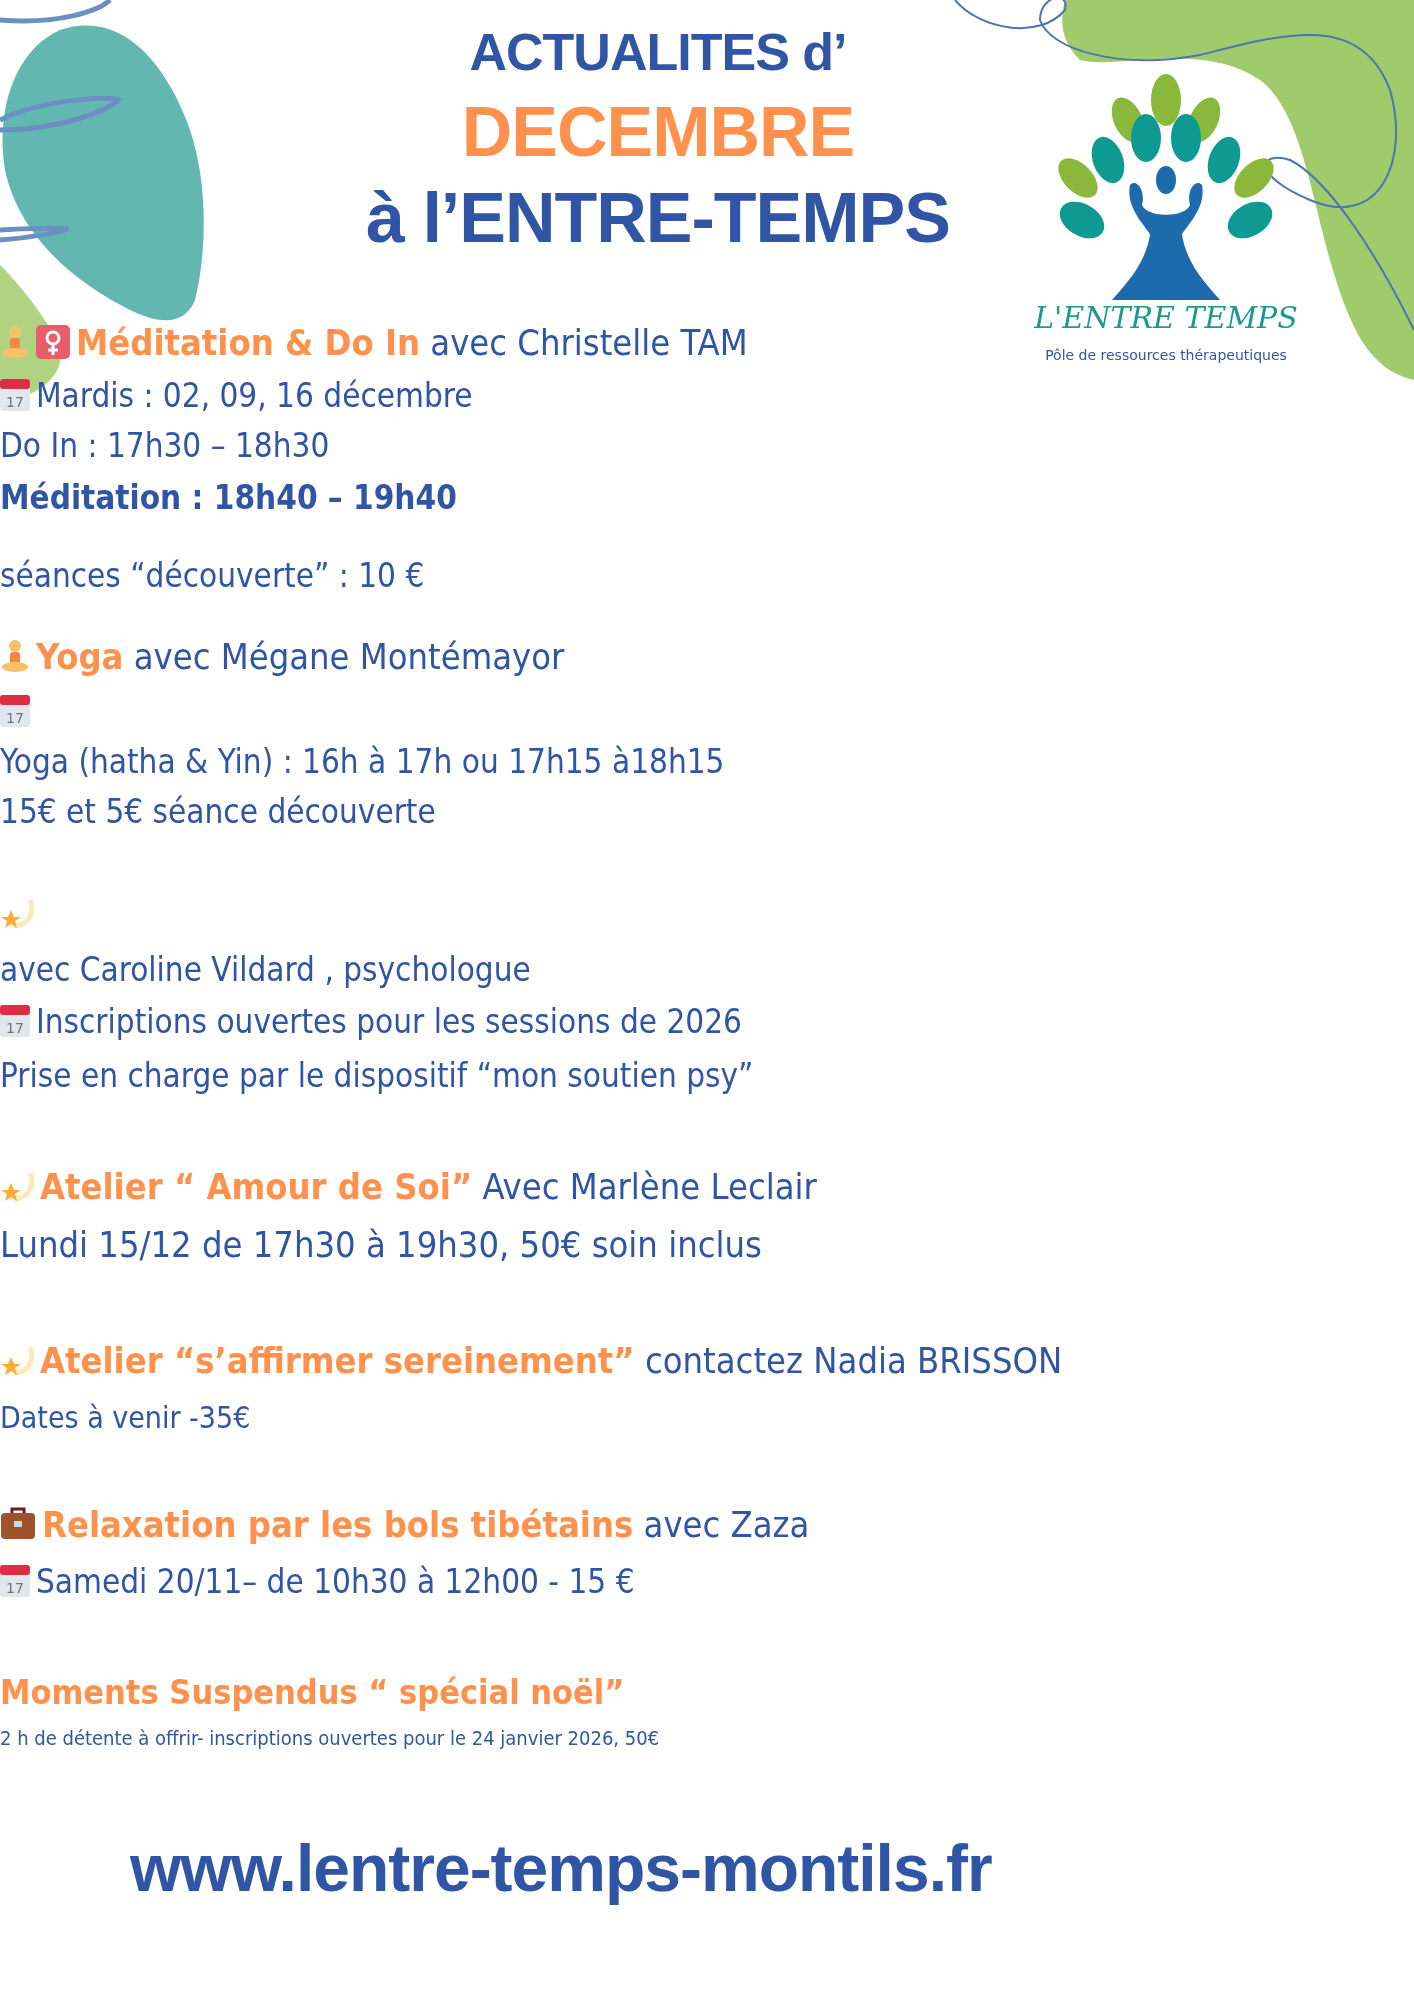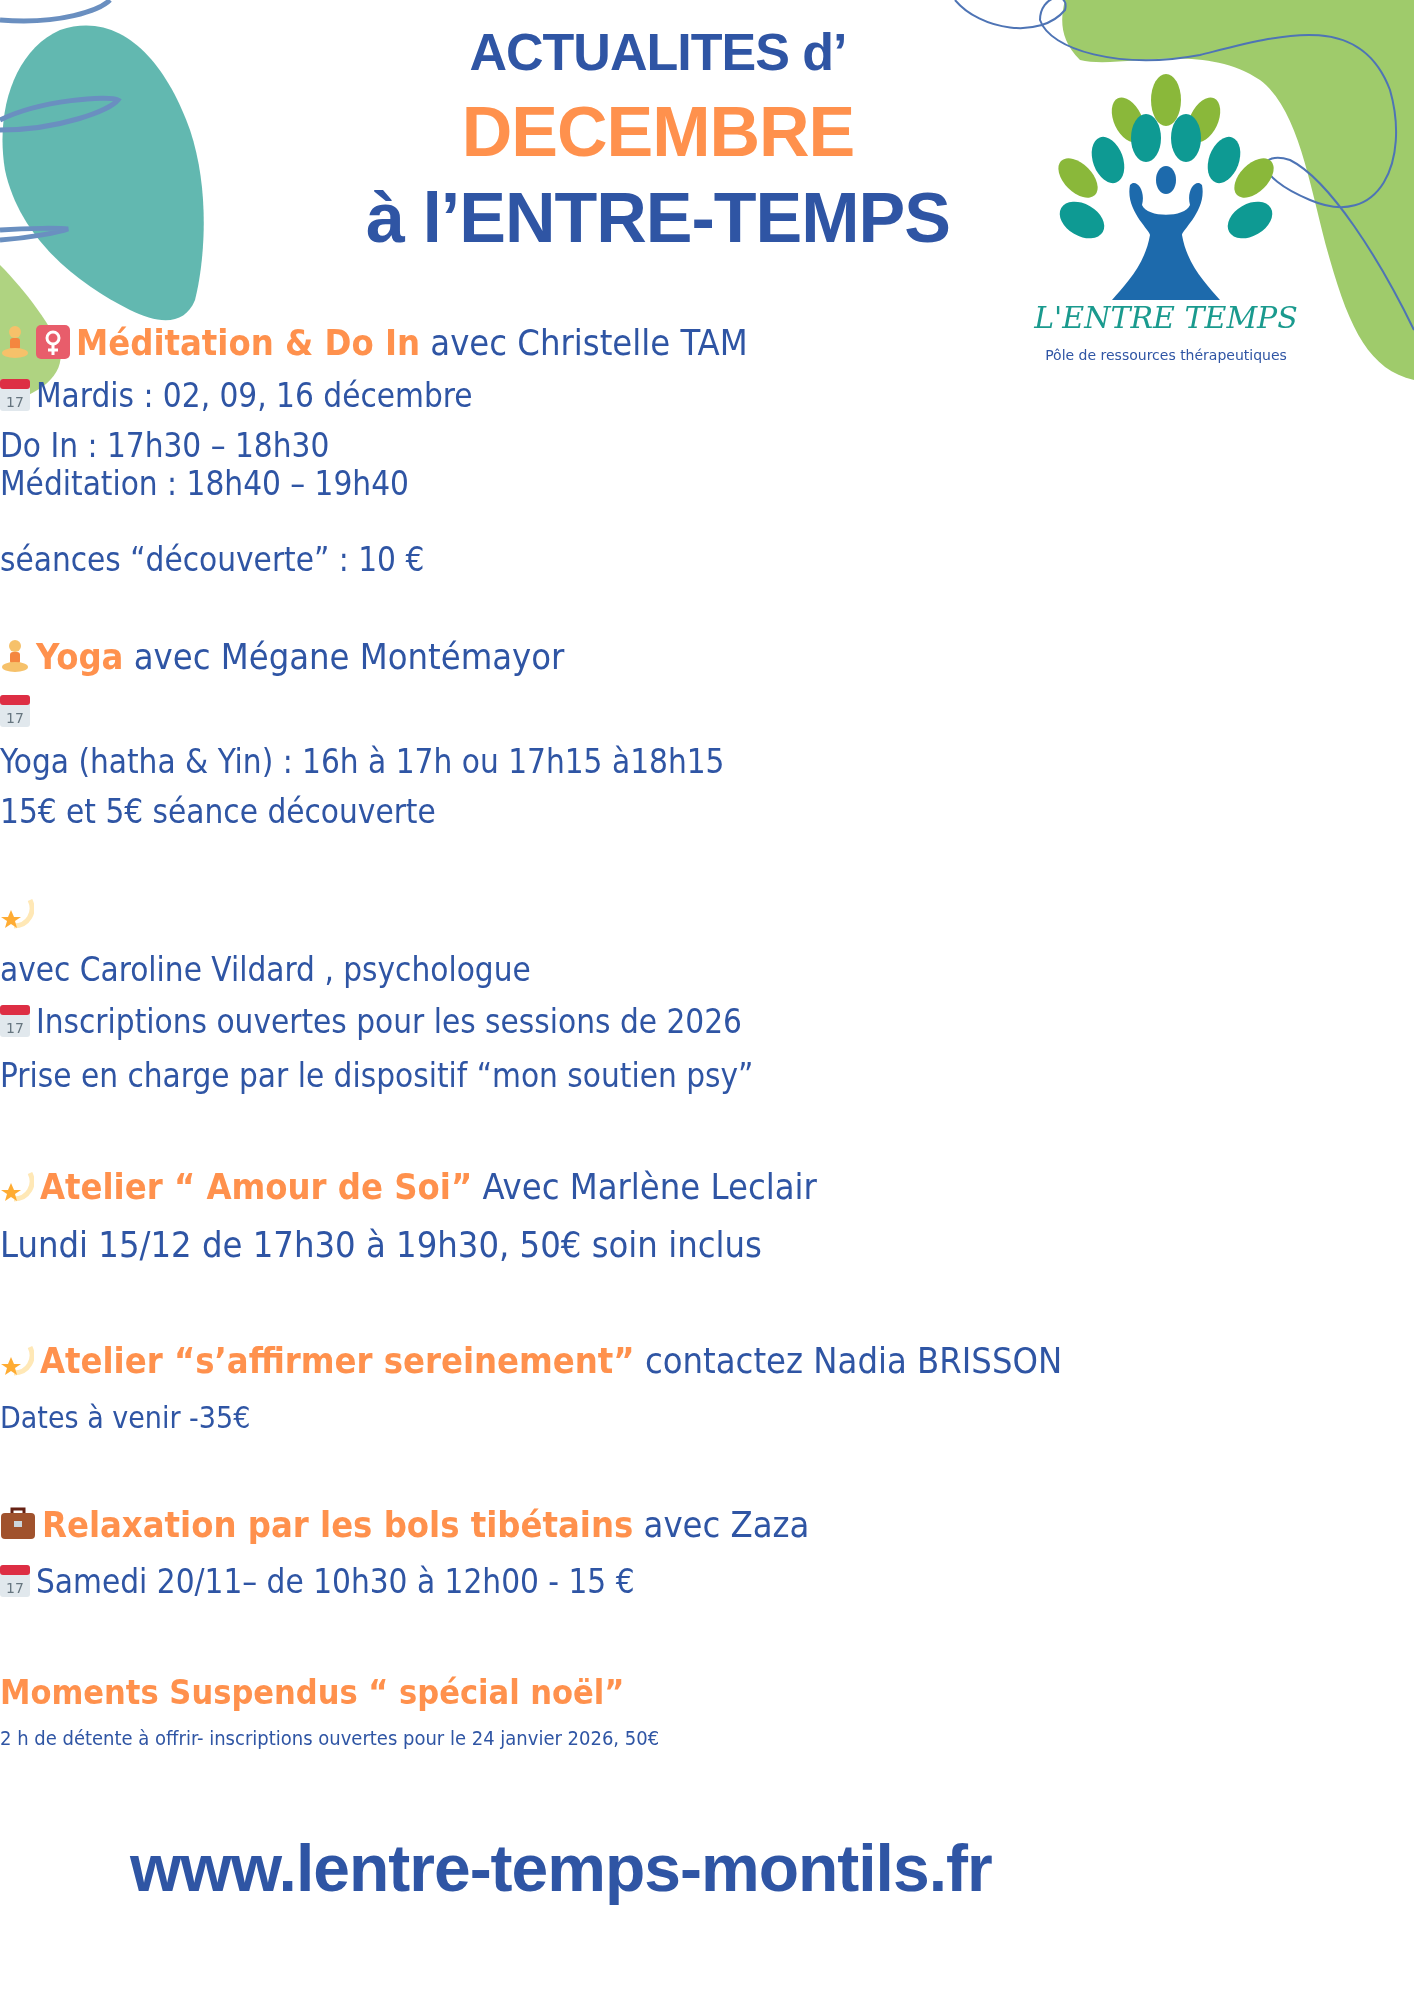--- a/index.html
+++ b/index.html
@@ -76,22 +76,22 @@
 <div class="line" style="top:376px;">
   <span class="ic">
     <svg width="30" height="32" viewBox="0 0 30 32">
         <rect width="30" height="32" rx="3" fill="#e1e8ed"></rect>
         <rect width="30" height="10" rx="3" fill="#dd2e44"></rect>
         <text x="15" y="28" text-anchor="middle" font-size="14" fill="#66757f" font-family="DejaVu Sans, sans-serif">17</text>
       </svg>
   </span><span>Mardis : 02, 09, 16 décembre</span>
 </div>
 <div class="line" style="top:426px;">Do In : 17h30 – 18h30</div>
-<div class="line" style="top:464px;">Méditation : 18h40 – 19h40</div>
-<div class="line" style="top:540px;">séances “découverte”  : 10 €</div>
+<div class="line" style="top:478px;font-weight:bold;">Méditation : 18h40 – 19h40</div>
+<div class="line" style="top:556px;">séances “découverte”  : 10 €</div>
 
 <div class="line big" style="top:636px;">
   <span class="ic">
     <svg width="30" height="34" viewBox="0 0 30 34">
         <circle cx="15" cy="7" r="6" fill="#f6c16a"></circle>
         <rect x="10" y="13" width="10" height="12" rx="3" fill="#f4863f"></rect>
         <ellipse cx="15" cy="28" rx="13" ry="5" fill="#f6c16a"></ellipse>
       </svg>
   </span><span class="hl">Yoga</span><span> avec Mégane Montémayor</span>
 </div>

